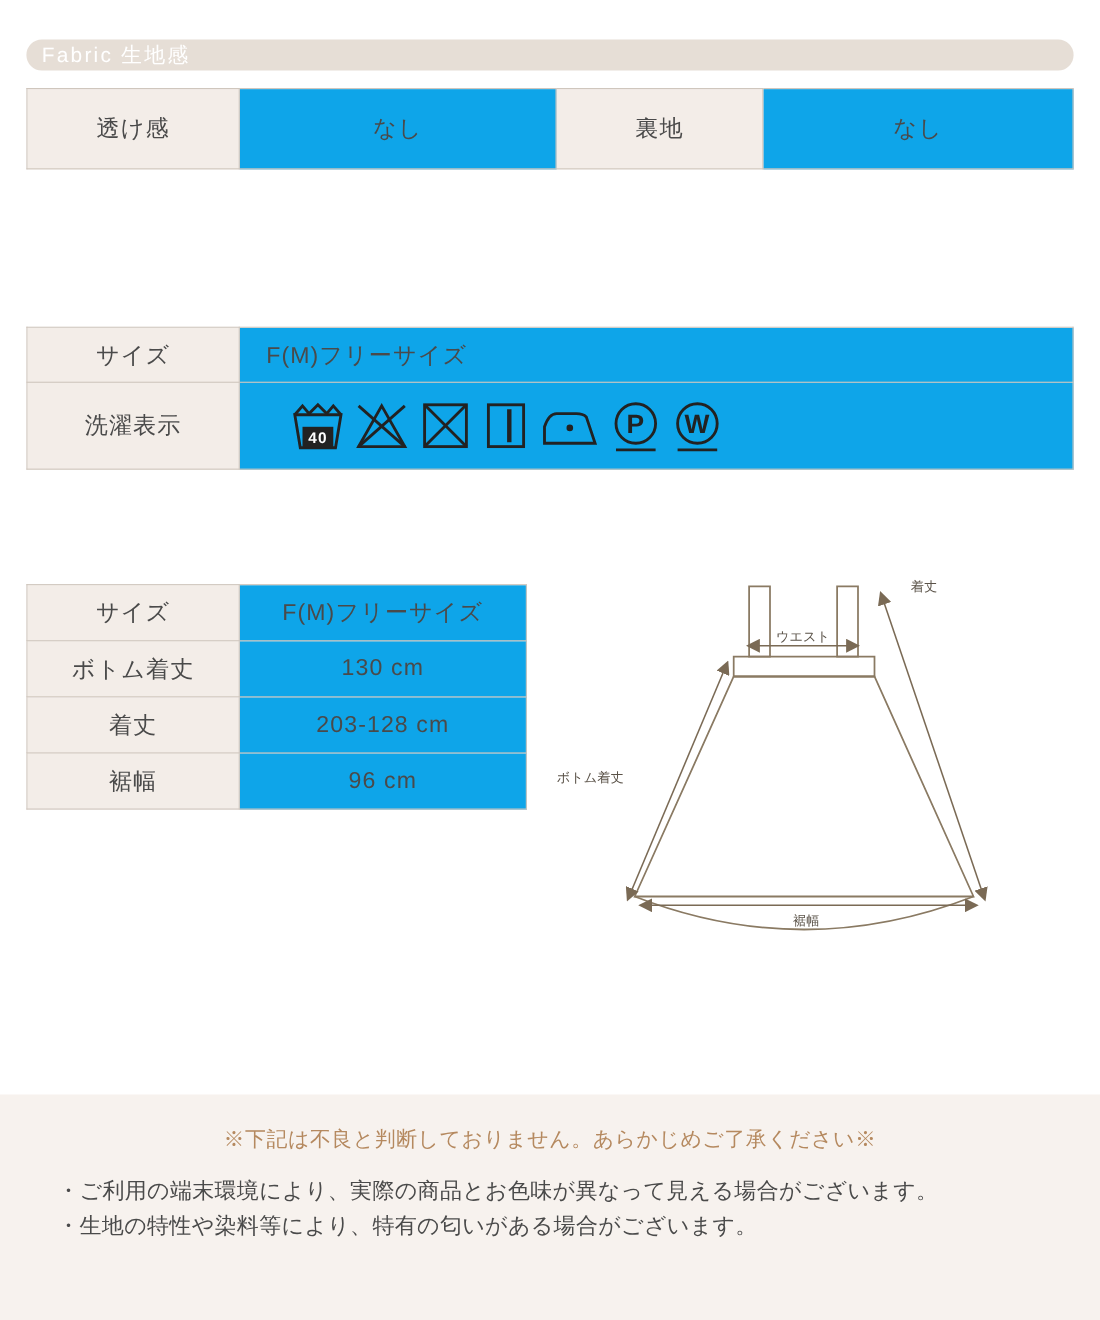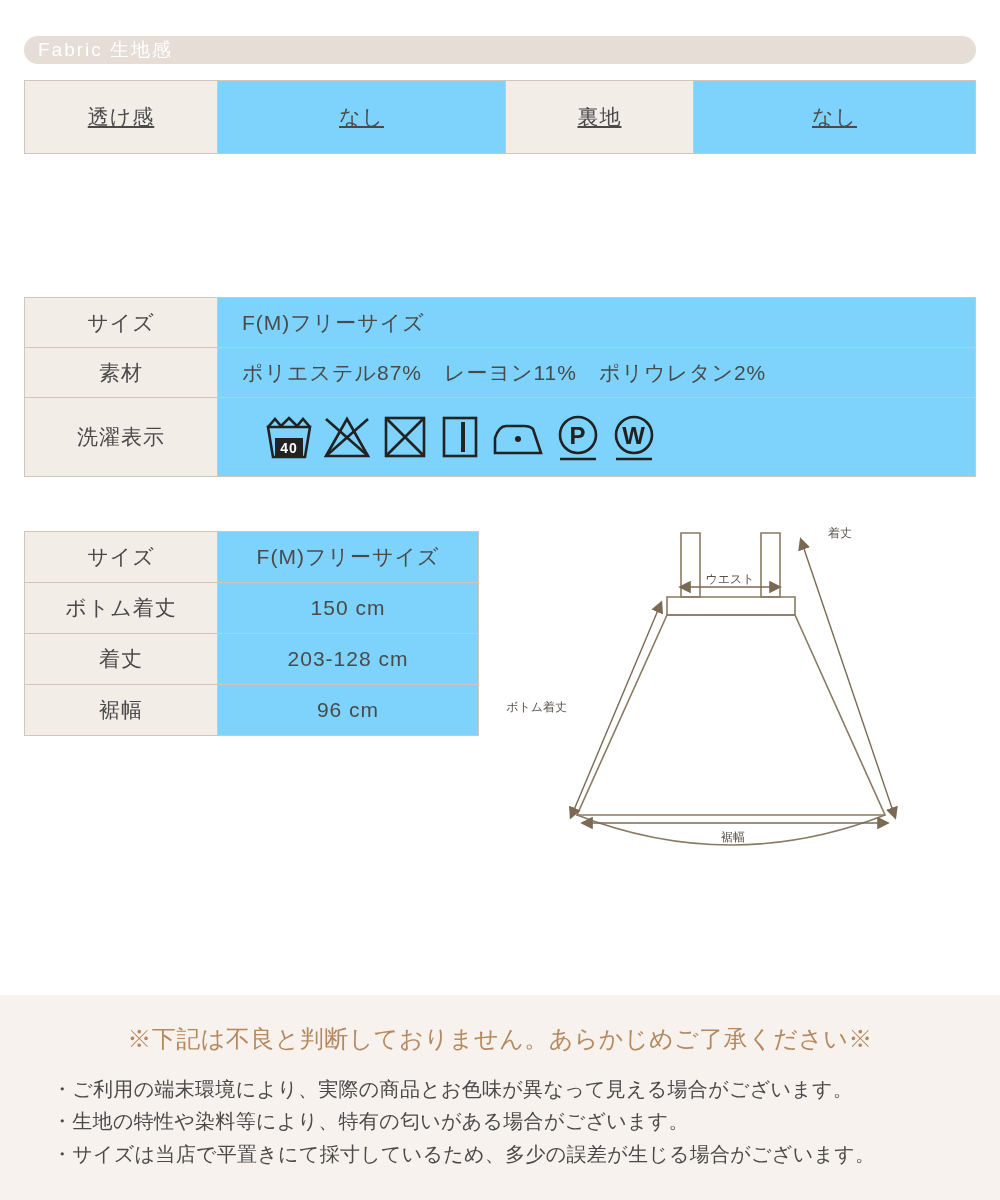--- a/index.html
+++ b/index.html
@@ -51,32 +51,31 @@
     vertical-align: middle;
     font-size: 21px;
     color: #4a4a4a;
     letter-spacing: 1px;
   }
   td.label {
     background: #f3ede8;
     font-size: 21px;
   }
   td.value {
-    background: #7dd3fc;
+    background: #0ea5e9;
   }
 
   
   #fabric-table {
     left: 24px;
     top: 80px;
     width: 952px;
   }
   #fabric-table td {
     height: 70px;
-    text-decoration: underline;
   }
 
   
   #size-table {
     left: 24px;
     top: 297px;
     width: 952px;
   }
   #size-table td.label {
     width: 190px;
@@ -122,21 +121,21 @@
     position: absolute;
     left: 0;
     top: 995px;
     width: 1000px;
     height: 205px;
     background: #f7f2ee;
   }
   #notice .notice-title {
     text-align: center;
     color: #b5895f;
-    font-size: 24px;
+    font-size: 19px;
     letter-spacing: 0.5px;
     margin-top: 28px;
   }
   #notice ul {
     list-style: none;
     margin: 18px 0 0 0;
     padding: 0 0 0 52px;
   }
   #notice li {
     font-size: 20px;
@@ -163,24 +162,20 @@
   </tbody>
     </table>
 
 
   <table id="size-table">
     <tbody>
         <tr class="r1">
       <td class="label">サイズ</td>
       <td class="value">F(M)フリーサイズ</td>
     </tr>
-    <tr class="r2">
-      <td class="label">素材</td>
-      <td class="value">ポリエステル87%　レーヨン11%　ポリウレタン2%</td>
-    </tr>
     <tr class="r3">
       <td class="label">洗濯表示</td>
       <td class="value">
         <div class="care-icons">
 
           <span>
             <svg width="50" height="48" viewBox="0 0 50 48">
               <path d="M4 14 L46 14 L41 44 L9 44 Z" fill="none" stroke="#222" stroke-width="2.6"></path>
               <path d="M4 14 L11 6 L17 13 L25 5 L33 13 L39 6 L46 14" fill="none" stroke="#222" stroke-width="2.6"></path>
               <rect x="11" y="25" width="28" height="19" fill="#222"></rect>
@@ -241,21 +236,21 @@
     </table>
 
   <table id="measure-table">
     <tbody>
         <tr>
       <td class="label">サイズ</td>
       <td class="value">F(M)フリーサイズ</td>
     </tr>
     <tr>
       <td class="label">ボトム着丈</td>
-      <td class="value">150 cm</td>
+      <td class="value">130 cm</td>
     </tr>
     <tr>
       <td class="label">着丈</td>
       <td class="value">203-128 cm</td>
     </tr>
     <tr>
       <td class="label">裾幅</td>
       <td class="value">96 cm</td>
     </tr>
   </tbody>
@@ -293,17 +288,16 @@
       <line x1="88" y1="308" x2="392" y2="308" stroke="#7a6a55" stroke-width="1.4" marker-start="url(#arrowStart)" marker-end="url(#arrow)"></line>
       <text x="238" y="326" font-size="12" fill="#5a5248" text-anchor="middle" font-family="Liberation Sans, sans-serif">裾幅</text>
     </svg>
   </div>
 
   <div id="notice">
     <div class="notice-title">※下記は不良と判断しておりません。あらかじめご了承ください※</div>
     <ul>
       <li>・ご利用の端末環境により、実際の商品とお色味が異なって見える場合がございます。</li>
       <li>・生地の特性や染料等により、特有の匂いがある場合がございます。</li>
-      <li>・サイズは当店で平置きにて採寸しているため、多少の誤差が生じる場合がございます。</li>
     </ul>
   </div>
 
 </div>
 
 </body></html>

